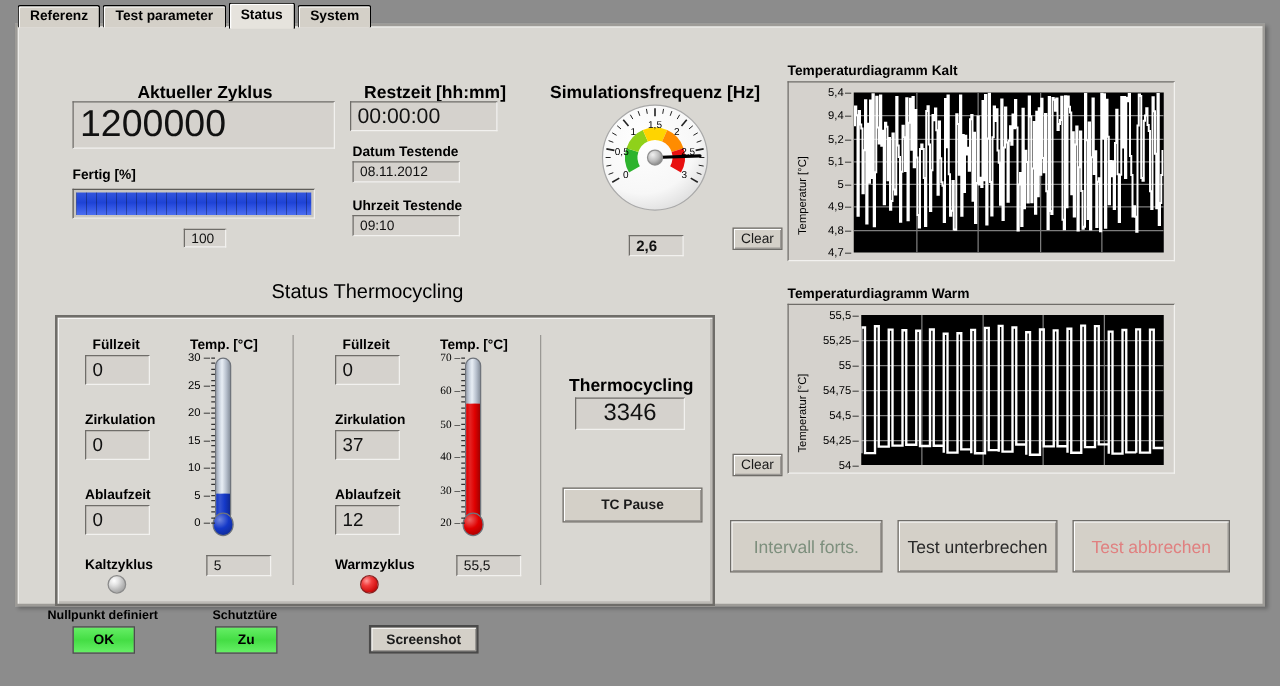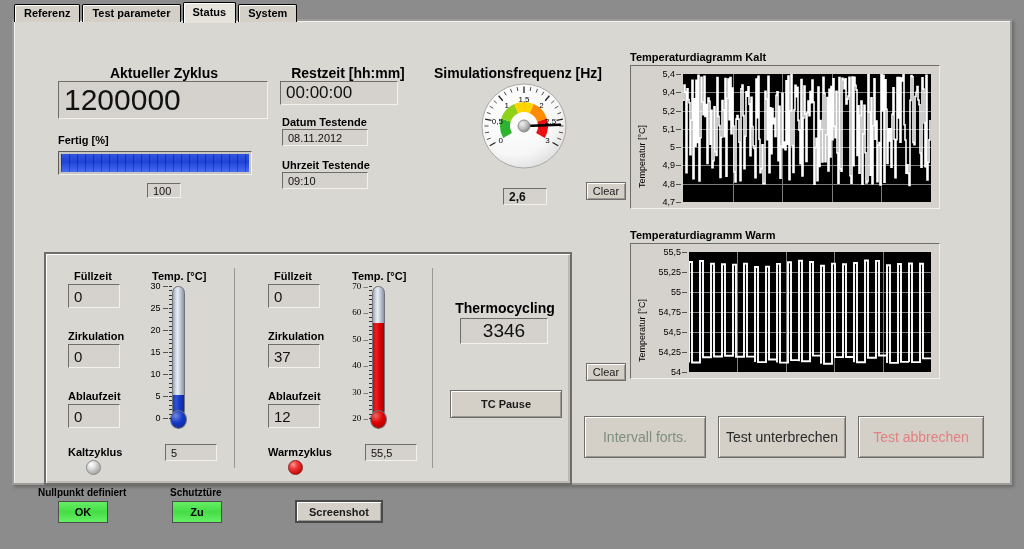--- a/index.html
+++ b/index.html
@@ -77,21 +77,21 @@
 
   
   #restzeit-label{position:absolute;left:264px;top:44px;width:140px;text-align:center;}
   #restzeit-value{position:absolute;left:266px;top:60px;width:118px;height:24px;font-size:17px;}
   #datum-label{position:absolute;left:268px;top:95px;}
   #datum-value{position:absolute;left:268px;top:108px;width:86px;height:17px;font-size:11px;}
   #uhrzeit-label{position:absolute;left:268px;top:138px;}
   #uhrzeit-value{position:absolute;left:268px;top:151px;width:86px;height:17px;font-size:11px;}
 
   
-  #gauge-label{position:absolute;left:420px;top:44px;width:180px;}
+  #gauge-label{position:absolute;left:420px;top:44px;width:180px;text-align:center;}
   .gauge{position:absolute;left:467px;top:62px;width:86px;height:86px;}
   #gauge-value{position:absolute;left:489px;top:167px;width:44px;height:17px;font-size:12px;font-weight:bold;}
 
   
   .chart-label{position:absolute;font-size:11px;font-weight:bold;color:#000;}
   .chart-frame{
     position:absolute;
     background:#d5d2cd;
     border:1px solid #8b8985;border-top-color:#6f6d69;border-left-color:#6f6d69;
     border-right-color:#f2f1ef;border-bottom-color:#f2f1ef;
@@ -297,20 +297,21 @@
           <div class="vgridline" style="left: 97px;"></div>
           <div class="vgridline" style="left: 145px;"></div>
           <div class="vgridline" style="left: 194px;"></div>
           <svg width="242" height="120" style="position: absolute; left: 0px; top: 0px;">
             <polyline points="0.0,110.5 0.0,10.0 3.0,10.0 3.0,110.5 11.0,110.5 11.0,105.3 11.0,9.0 14.0,9.0 14.0,105.3 22.0,105.3 22.0,104.5 22.0,11.7 25.0,11.7 25.0,104.5 33.0,104.5 33.0,103.8 33.0,12.2 36.0,12.2 36.0,103.8 44.0,103.8 44.0,104.8 44.0,12.6 47.0,12.6 47.0,104.8 55.0,104.8 55.0,104.6 55.0,11.6 58.0,11.6 58.0,104.6 66.0,104.6 66.0,110.1 66.0,15.0 69.0,15.0 69.0,110.1 77.0,110.1 77.0,107.5 77.0,14.6 80.0,14.6 80.0,107.5 88.0,107.5 88.0,110.6 88.0,11.9 91.0,11.9 91.0,110.6 99.0,110.6 99.0,108.1 99.0,10.3 102.0,10.3 102.0,108.1 110.0,108.1 110.0,109.3 110.0,8.7 113.0,8.7 113.0,109.3 121.0,109.3 121.0,103.6 121.0,10.0 124.0,10.0 124.0,103.6 132.0,103.6 132.0,111.8 132.0,13.8 135.0,13.8 135.0,111.8 143.0,111.8 143.0,105.1 143.0,11.6 146.0,11.6 146.0,105.1 154.0,105.1 154.0,105.0 154.0,12.3 157.0,12.3 157.0,105.0 165.0,105.0 165.0,110.2 165.0,11.0 168.0,11.0 168.0,110.2 176.0,110.2 176.0,105.7 176.0,8.5 179.0,8.5 179.0,105.7 187.0,105.7 187.0,103.5 187.0,8.9 190.0,8.9 190.0,103.5 198.0,103.5 198.0,110.9 198.0,13.3 201.0,13.3 201.0,110.9 209.0,110.9 209.0,109.9 209.0,12.0 212.0,12.0 212.0,109.9 220.0,109.9 220.0,110.1 220.0,11.5 223.0,11.5 223.0,110.1 231.0,110.1 231.0,106.4 231.0,11.7 234.0,11.7 234.0,106.4 242.0,106.4" fill="none" stroke="#ffffff" stroke-width="1.9"></polyline>
           </svg>
         </div>
     </div>
     <div class="btn" style="position:absolute;left:572px;top:342px;width:40px;height:18px;font-weight:normal;">Clear</div>
 
+    <div class="lbl-title" id="tc-title">Status Thermocycling</div>
 
     <div class="groupbox">
 
       <div class="lbl" style="position:absolute;left:28px;top:16px;">Füllzeit</div>
       <div class="disp" style="position:absolute;left:22px;top:30px;width:52px;height:24px;font-size:15px;">0</div>
 
       <div class="lbl" style="position:absolute;left:22px;top:76px;">Zirkulation</div>
       <div class="disp" style="position:absolute;left:22px;top:90px;width:52px;height:24px;font-size:15px;">0</div>
 
       <div class="lbl" style="position:absolute;left:22px;top:136px;">Ablaufzeit</div>

